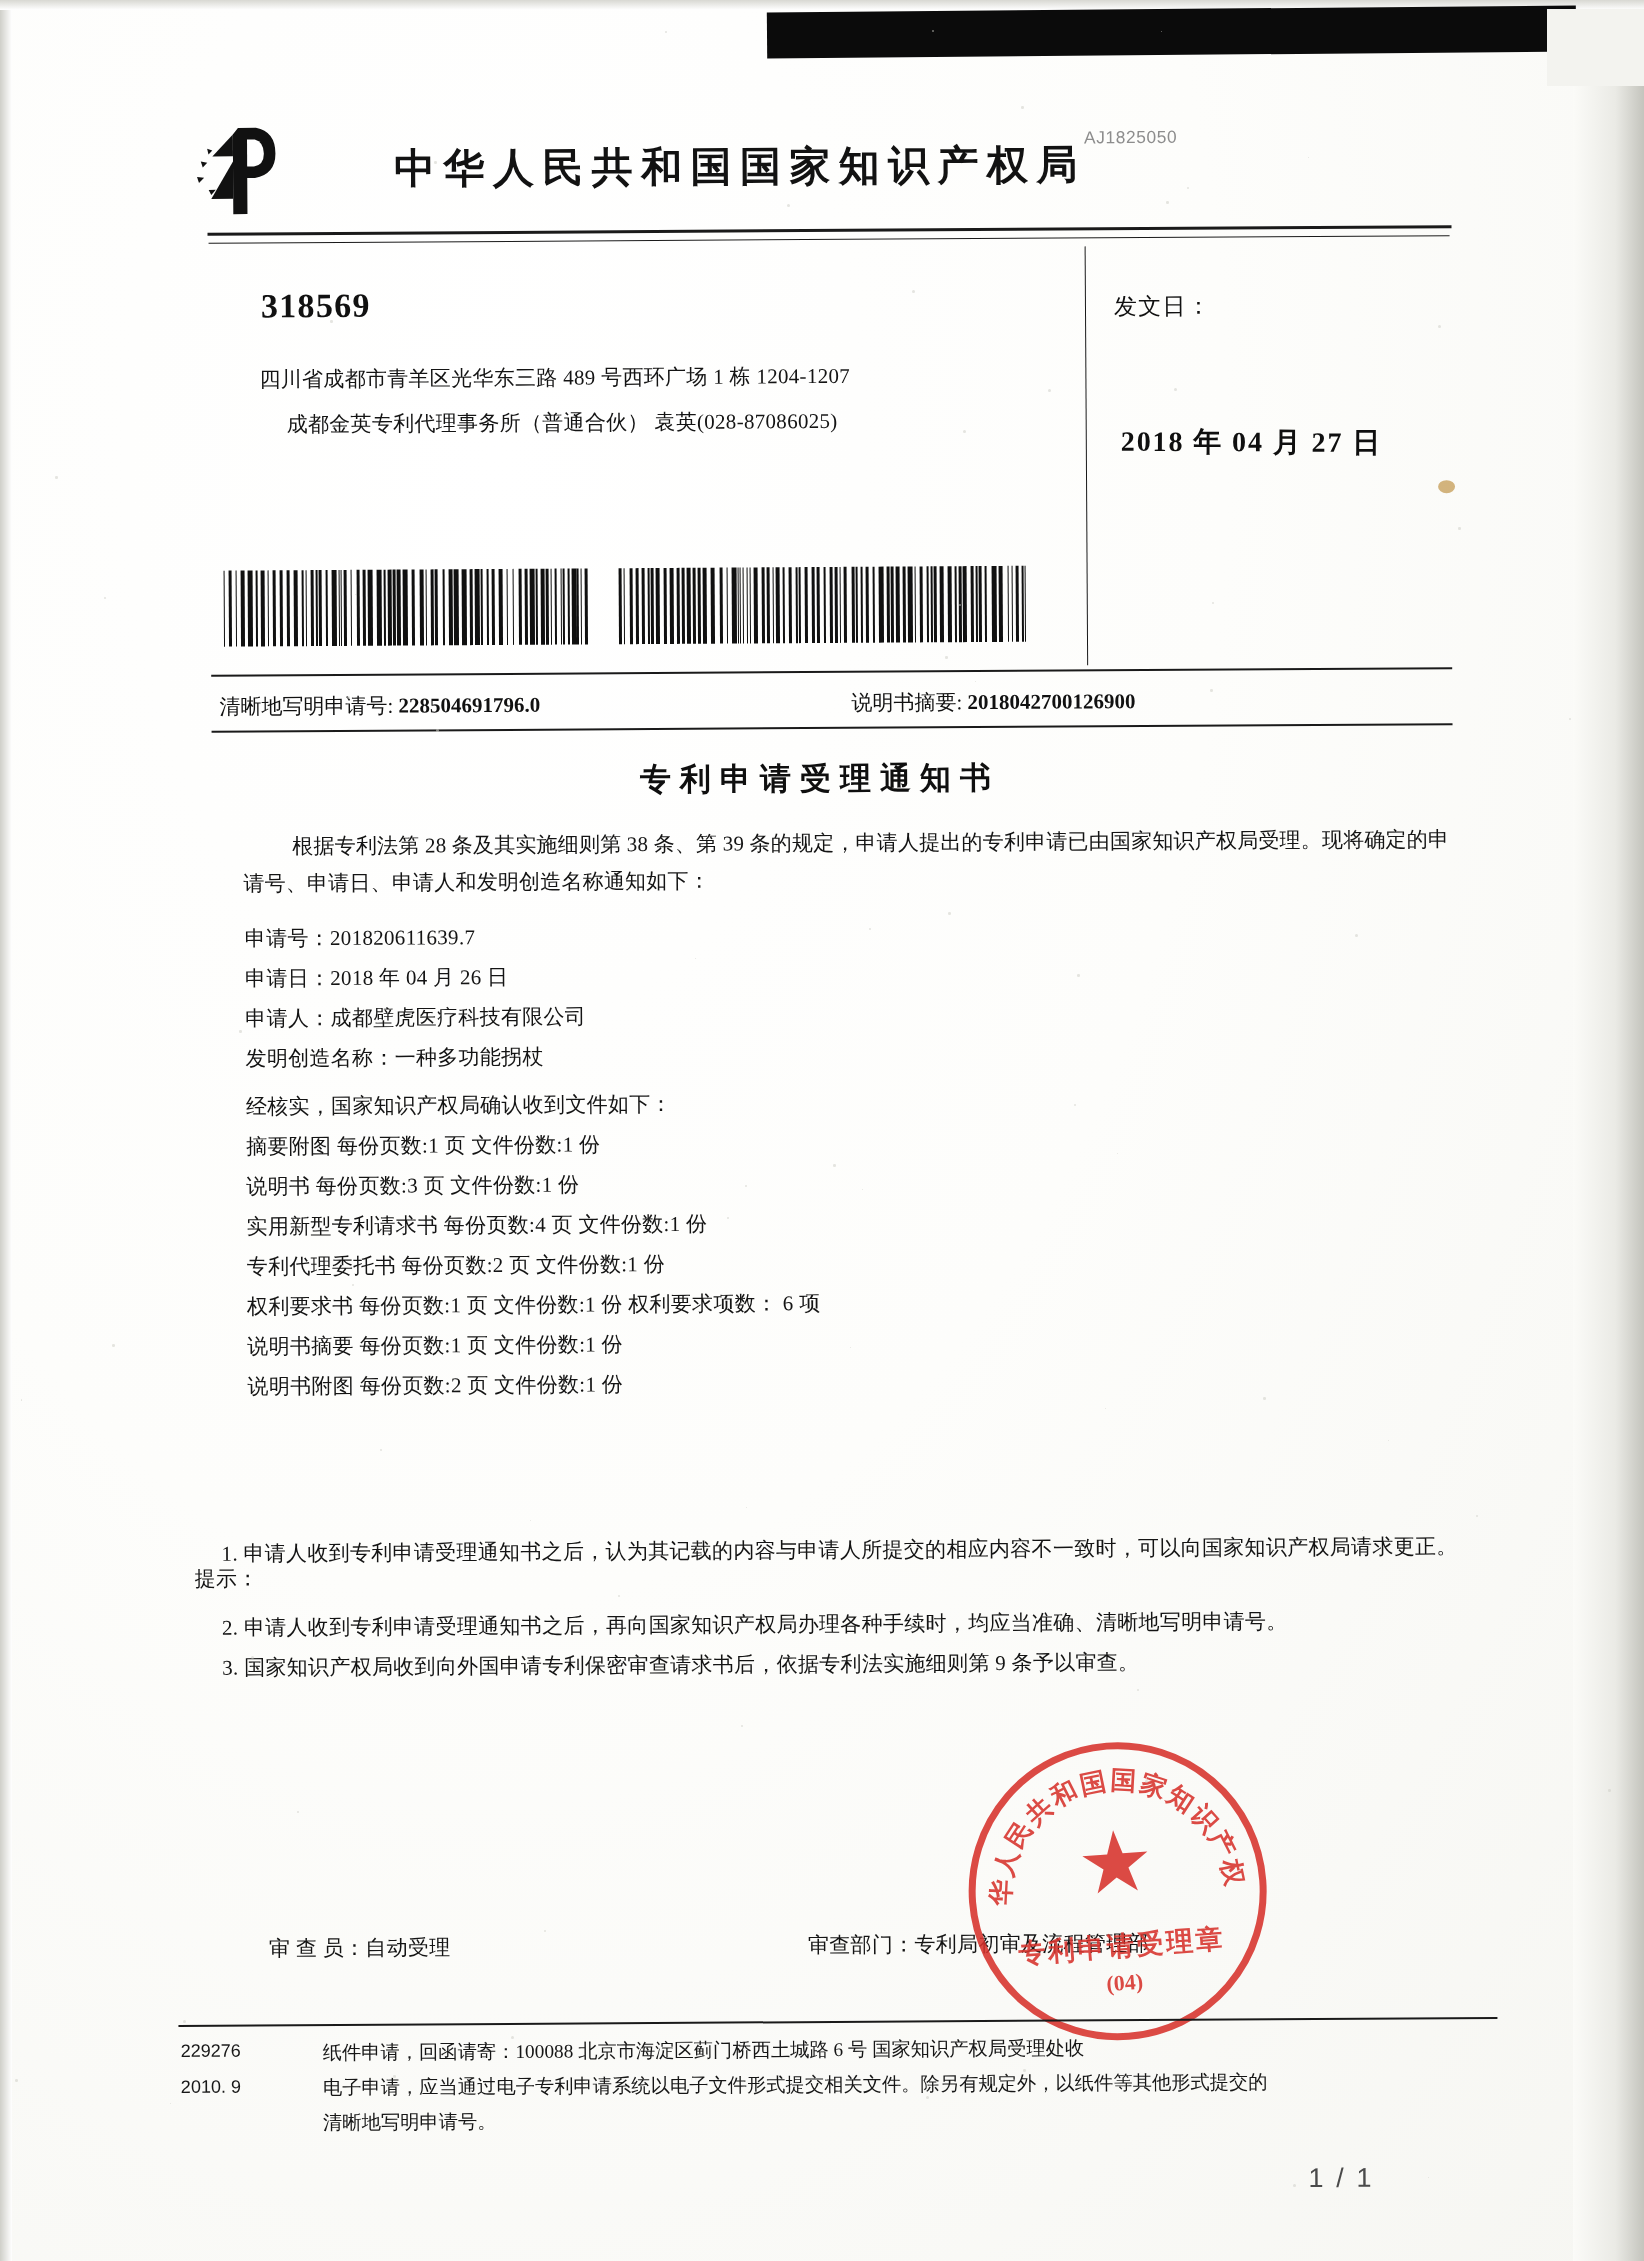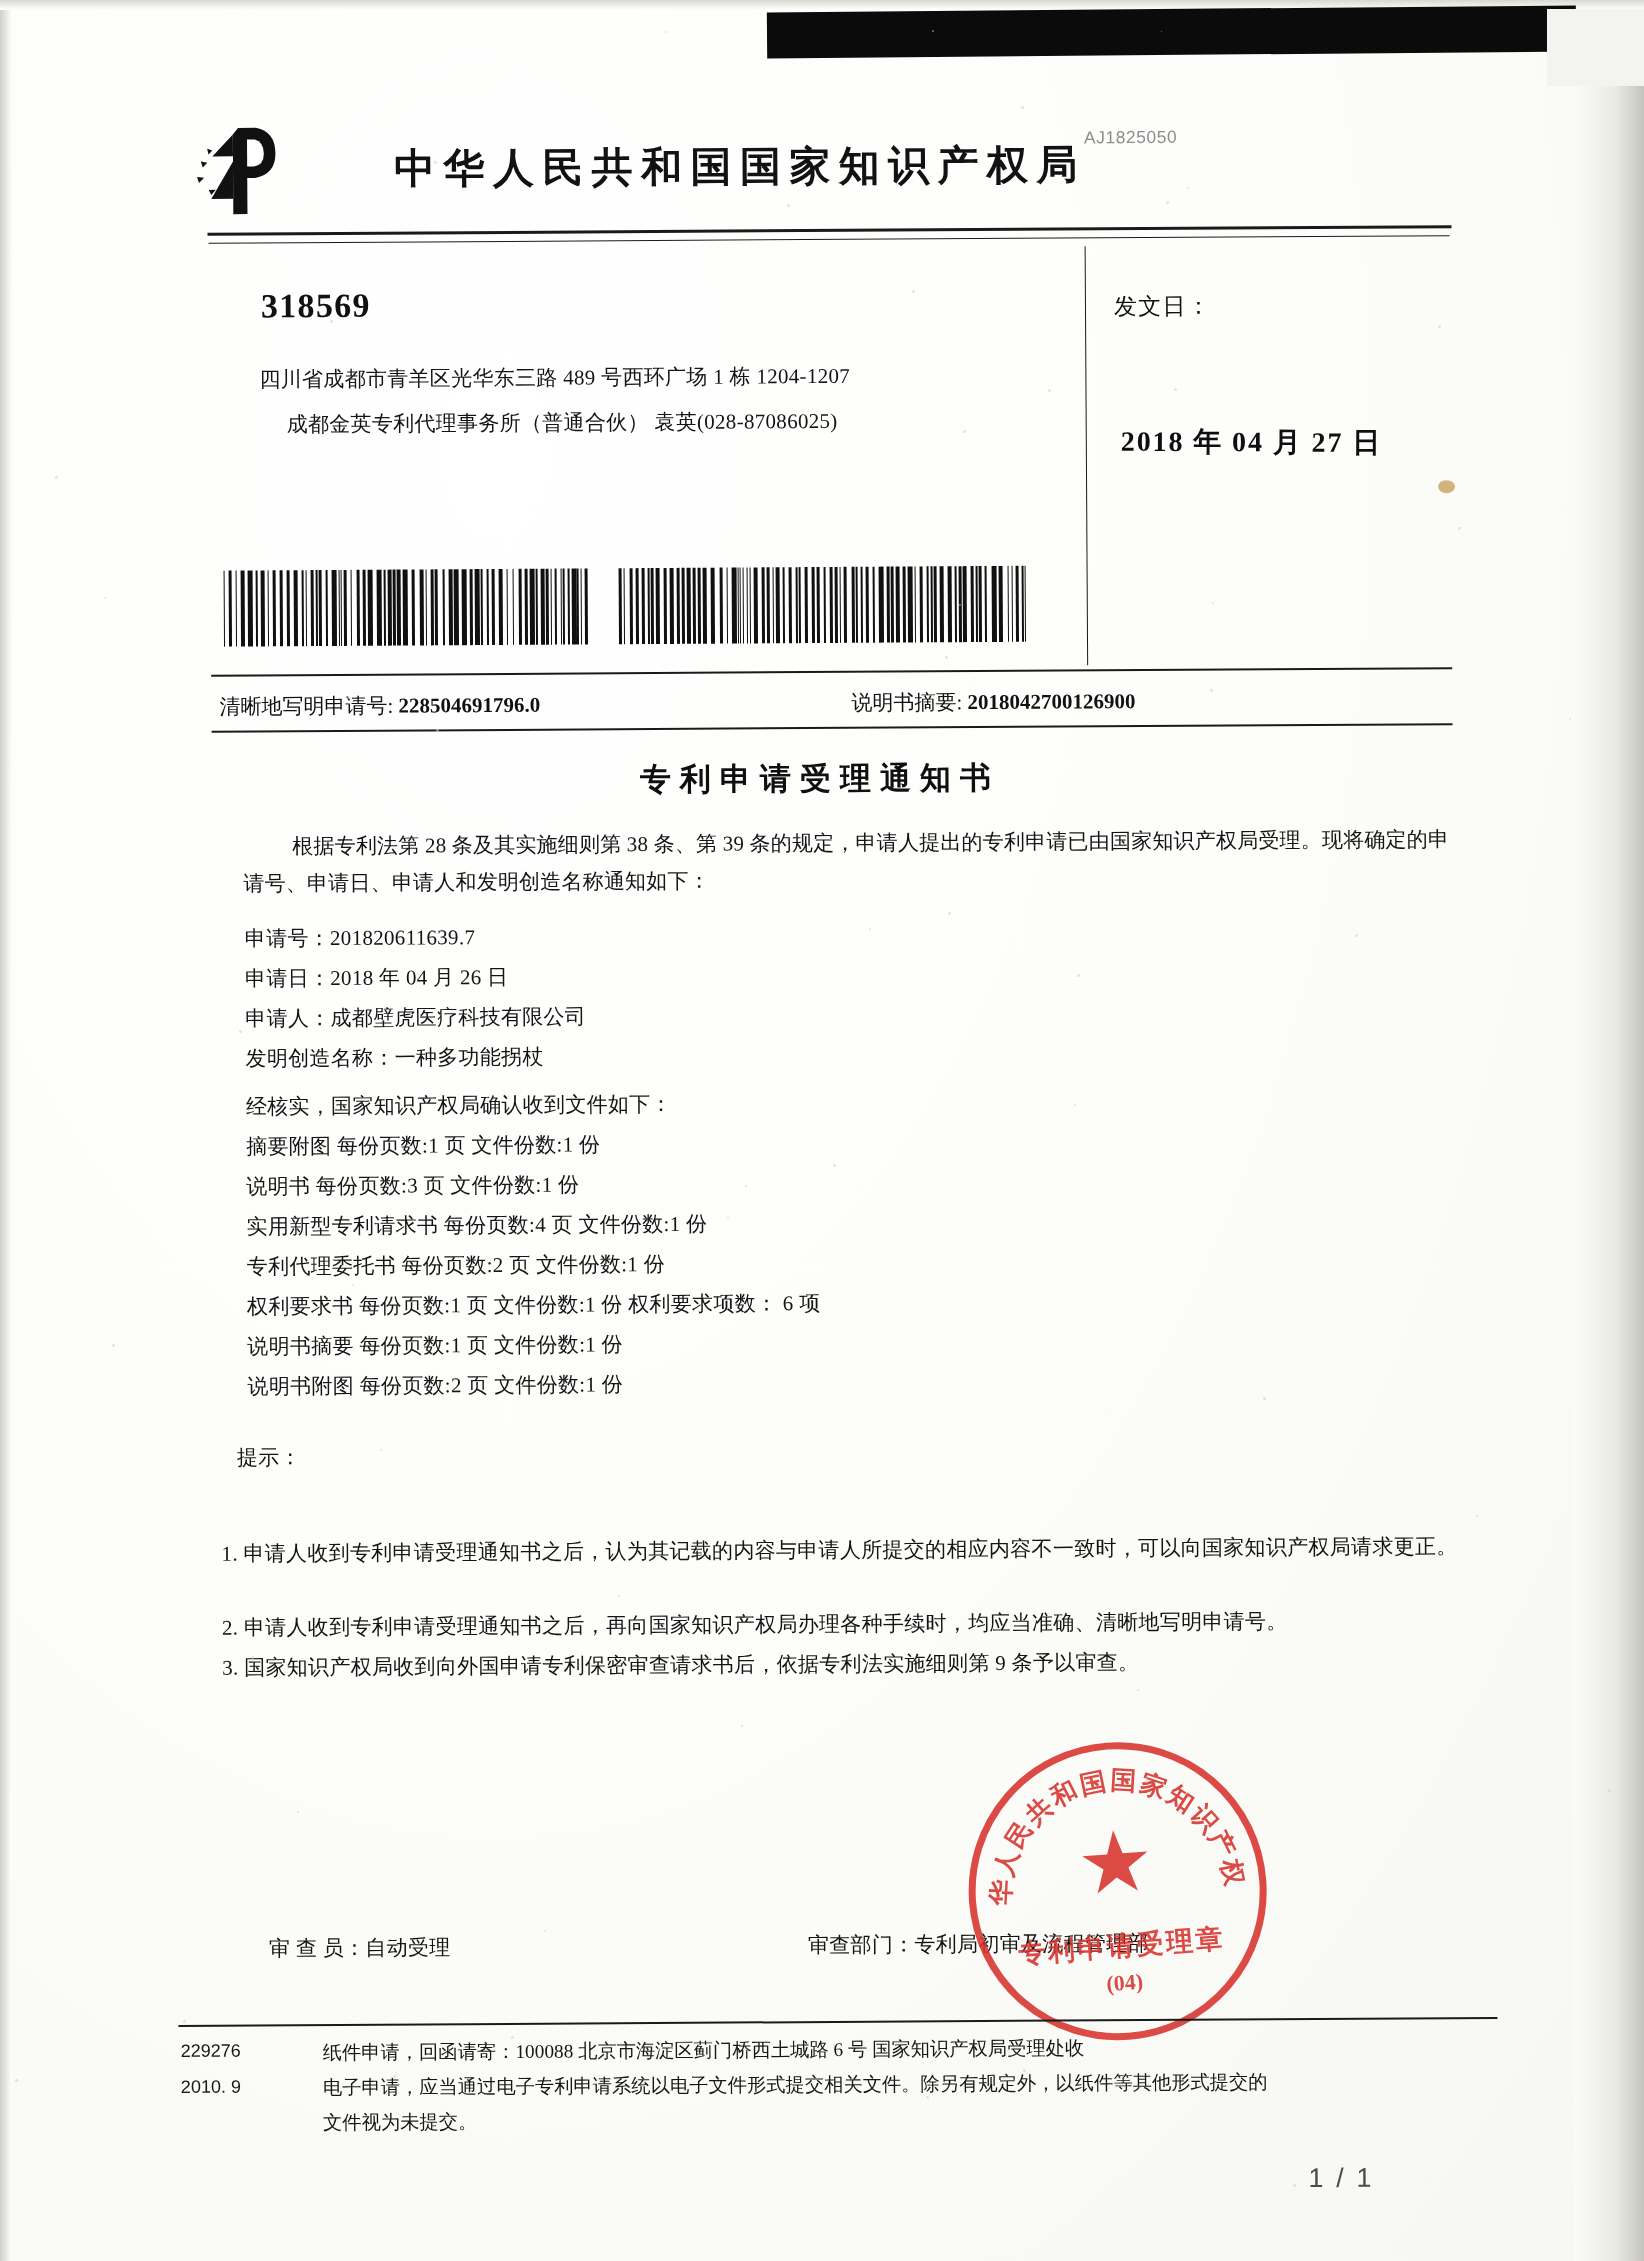--- a/index.html
+++ b/index.html
@@ -237,21 +237,21 @@
     text-indent: 49px;
     white-space: normal;
   }
 
   .field { left: 246px; }
 
   .files-head { left: 246px; top: 1086px; }
   .frow { left: 246px; }
 
   
-  .tips-title { left: 192px; top: 1437px; margin-left: 43px; }
+  .tips-title { left: 192px; top: 1558px; }
   .tip { left: 219px; width: 1251px; white-space: normal; text-indent: 0; }
 
   
   .sig-left { left: 264px; top: 1928px; }
   .sig-right { left: 803px; top: 1928px; }
 
   
   .seal {
     position: absolute;
     left: 964px; top: 1744px;
@@ -565,21 +565,21 @@
       <div class="seal-text">专利申请受理章</div>
       <div class="seal-num">(04)</div>
     </div>
 
     <div class="rule-bottom"></div>
 
     <div class="fnum" style="top:2037px">229276</div>
     <div class="fnum" style="top:2073px">2010. 9</div>
     <div class="ftext" style="top:2036px">纸件申请，回函请寄：100088 北京市海淀区蓟门桥西土城路 6 号   国家知识产权局受理处收</div>
     <div class="ftext" style="top:2071px">电子申请，应当通过电子专利申请系统以电子文件形式提交相关文件。除另有规定外，以纸件等其他形式提交的</div>
-    <div class="ftext" style="top:2106px">文件视为未提交。</div>
+    <div class="ftext" style="top:2106px">清晰地写明申请号。</div>
 
     <div class="pagenum">1 / 1</div>
 
   </div>
 <div class="speck" style="left: 665px; top: 31px; width: 1.9px; height: 1.9px;"></div>
     <div class="speck" style="left: 355px; top: 594px; width: 1.3px; height: 1.3px;"></div>
     <div class="speck" style="left: 1161px; top: 31px; width: 1.3px; height: 1.3px;"></div>
     <div class="speck" style="left: 530px; top: 1520px; width: 1.3px; height: 1.3px;"></div>
     <div class="speck" style="left: 746px; top: 1507px; width: 1.3px; height: 1.3px;"></div>
     <div class="speck" style="left: 869px; top: 928px; width: 1.9px; height: 1.9px;"></div>

